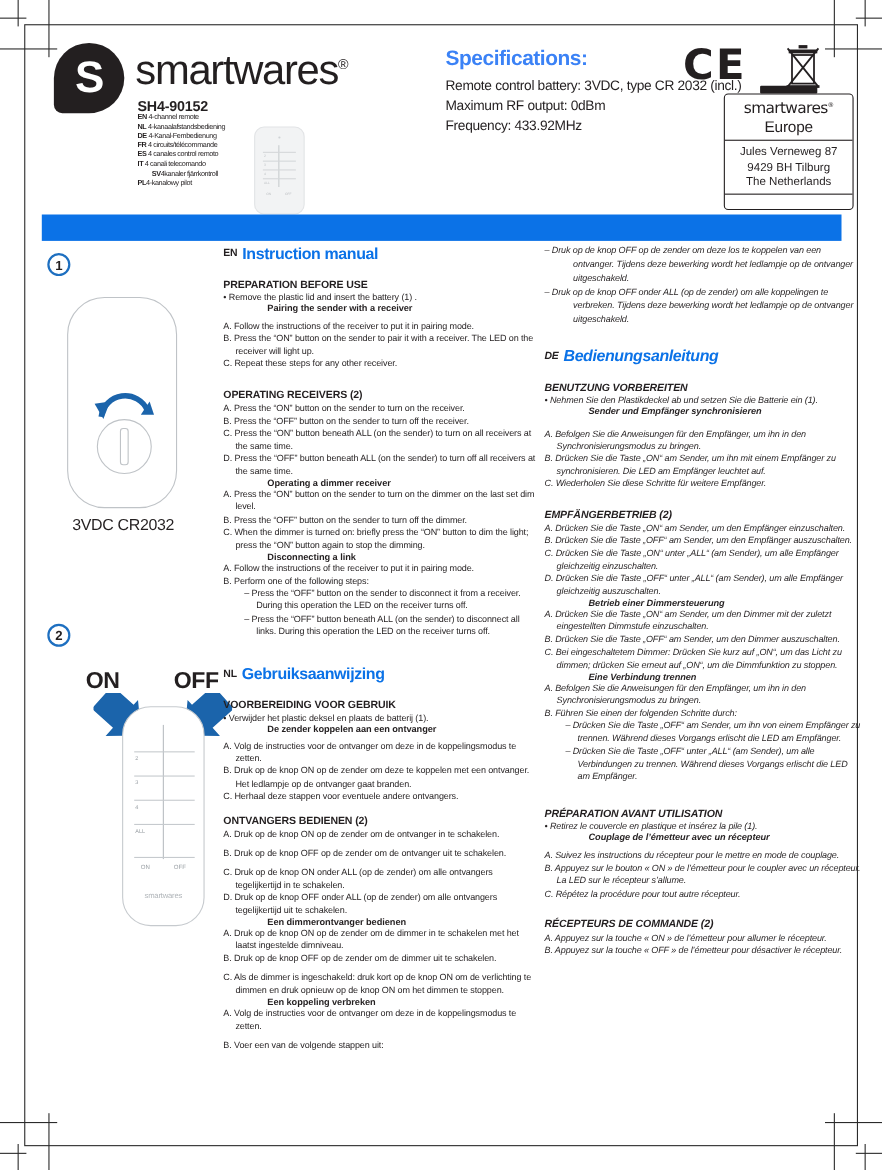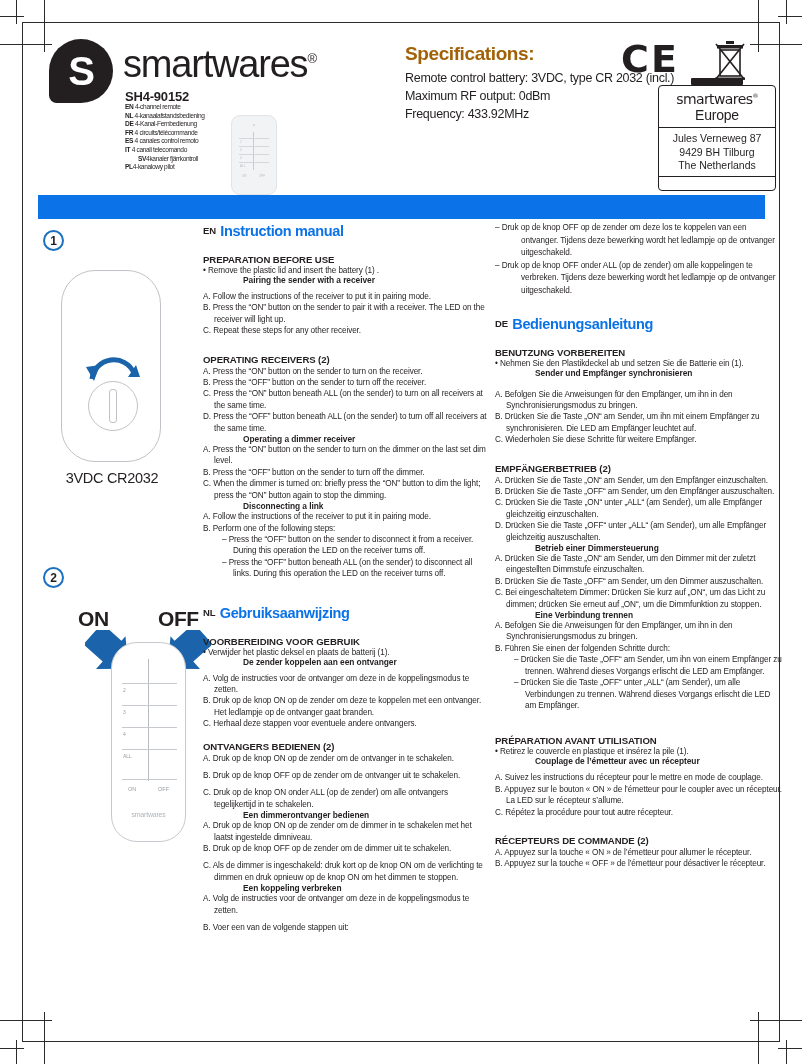--- a/index.html
+++ b/index.html
@@ -38,21 +38,21 @@
                  background:#f2f3f4;border:1px solid #e2e4e6;border-radius:9px;}
   #header-remote .dot{position:absolute;left:21px;top:8px;width:2px;height:2px;
                       background:#cfd2d5;border-radius:50%;}
   #header-remote .vbar{position:absolute;left:21px;top:16px;width:1px;height:38px;background:#c9cccf;}
   #header-remote .hbar{position:absolute;left:7px;width:30px;height:1px;background:#d5d8da;}
   #header-remote .tick{position:absolute;left:8px;font-size:3px;color:#bcbfc2;}
   #header-remote .onoff{position:absolute;top:58px;font-size:3px;color:#bcbfc2;}
 
   
   #spec-block{position:absolute;left:382px;top:20px;width:330px;}
-  #spec-title{font-size:19px;font-weight:700;color:#a16207;letter-spacing:-.4px;margin-bottom:4px;}
+  #spec-title{font-size:19px;font-weight:700;color:#3b82f6;letter-spacing:-.4px;margin-bottom:4px;}
   #spec-block .sline{font-size:12.5px;line-height:18px;color:#231f20;letter-spacing:-.3px;}
 
   
   #ce-mark{position:absolute;left:598px;top:14px;font-size:38px;font-weight:700;
            color:#231f20;letter-spacing:2px;font-family:"DejaVu Sans",sans-serif;}
   #weee{position:absolute;left:690px;top:16px;width:34px;height:42px;}
 
   
   #addr-card{position:absolute;left:635px;top:62px;width:118px;height:106px;
              border:1.6px solid #231f20;border-radius:4px;background:#fff;box-sizing:border-box;}
@@ -96,21 +96,21 @@
   #fig2 .hbar{position:absolute;left:10px;width:55px;height:1.2px;background:#c6cace;}
   #fig2 .rowlbl{position:absolute;left:11px;font-size:5px;color:#9aa0a5;}
   #fig2 .colbl{position:absolute;top:143px;font-size:5.5px;color:#9aa0a5;}
   #fig2 .sw{position:absolute;left:0;top:168px;width:100%;text-align:center;
             font-size:7px;color:#b0b5b9;letter-spacing:-.2px;}
   .arrow-svg{position:absolute;}
 
   
   .col{position:absolute;top:0;width:288px;}
   #col-left{left:180px;}
-  #col-right{left:472px;}
+  #col-right{left:472px;font-style:italic;}
 
   .lang-head{margin:0 0 14px 0;}
   .lang-head .lcode{font-size:9.5px;font-weight:700;color:#231f20;vertical-align:2px;letter-spacing:-.2px;}
   .lang-head .ltitle{font-size:14.5px;font-weight:700;color:#0b72e7;letter-spacing:-.35px;}
 
   .sec-title{font-size:9.6px;font-weight:700;color:#231f20;margin:0 0 1px 0;letter-spacing:-.1px;}
   .sub-title{font-size:8.4px;font-weight:700;color:#231f20;margin:0;letter-spacing:-.05px;padding-left:40px;}
   .bullet{font-size:8.2px;color:#231f20;margin:0;letter-spacing:-.1px;}
   .step{font-size:8.2px;color:#231f20;margin:0;padding-left:11px;text-indent:-11px;
         line-height:11.4px;letter-spacing:-.1px;}
@@ -314,20 +314,21 @@
     <div class="step">A. Volg de instructies voor de ontvanger om deze in de      koppelingsmodus te zetten.</div>
     <div class="step">B. Druk op de knop ON op de zender om deze te koppelen met een      ontvanger. Het ledlampje op de ontvanger gaat branden.</div>
     <div class="step">C. Herhaal deze stappen voor eventuele andere ontvangers.</div>
     <div class="gap-m"></div>
     <div class="sec-title">ONTVANGERS BEDIENEN (2)</div>
     <div class="step">A. Druk op de knop ON op de zender om de ontvanger in te      schakelen.</div>
     <div class="gap-s"></div>
     <div class="step">B. Druk op de knop OFF op de zender om de ontvanger uit te      schakelen.</div>
     <div class="gap-s"></div>
     <div class="step">C. Druk op de knop ON onder ALL (op de zender) om alle ontvangers      tegelijkertijd in te schakelen.</div>
+    <div class="step">D. Druk op de knop OFF onder ALL (op de zender) om alle      ontvangers tegelijkertijd uit te schakelen.</div>
     <div class="sub-title">Een dimmerontvanger bedienen</div>
     <div class="step">A. Druk op de knop ON op de zender om de dimmer in te schakelen      met het laatst ingestelde dimniveau.</div>
     <div class="step">B. Druk op de knop OFF op de zender om de dimmer uit te      schakelen.</div>
     <div class="gap-s"></div>
     <div class="step">C. Als de dimmer is ingeschakeld: druk kort op de knop ON om de      verlichting te dimmen en druk opnieuw op de knop ON om het      dimmen te stoppen.</div>
     <div class="sub-title">Een koppeling verbreken</div>
     <div class="step">A. Volg de instructies voor de ontvanger om deze in de      koppelingsmodus te zetten.</div>
     <div class="gap-s"></div>
     <div class="step">B. Voer een van de volgende stappen uit:</div>
   </div>

